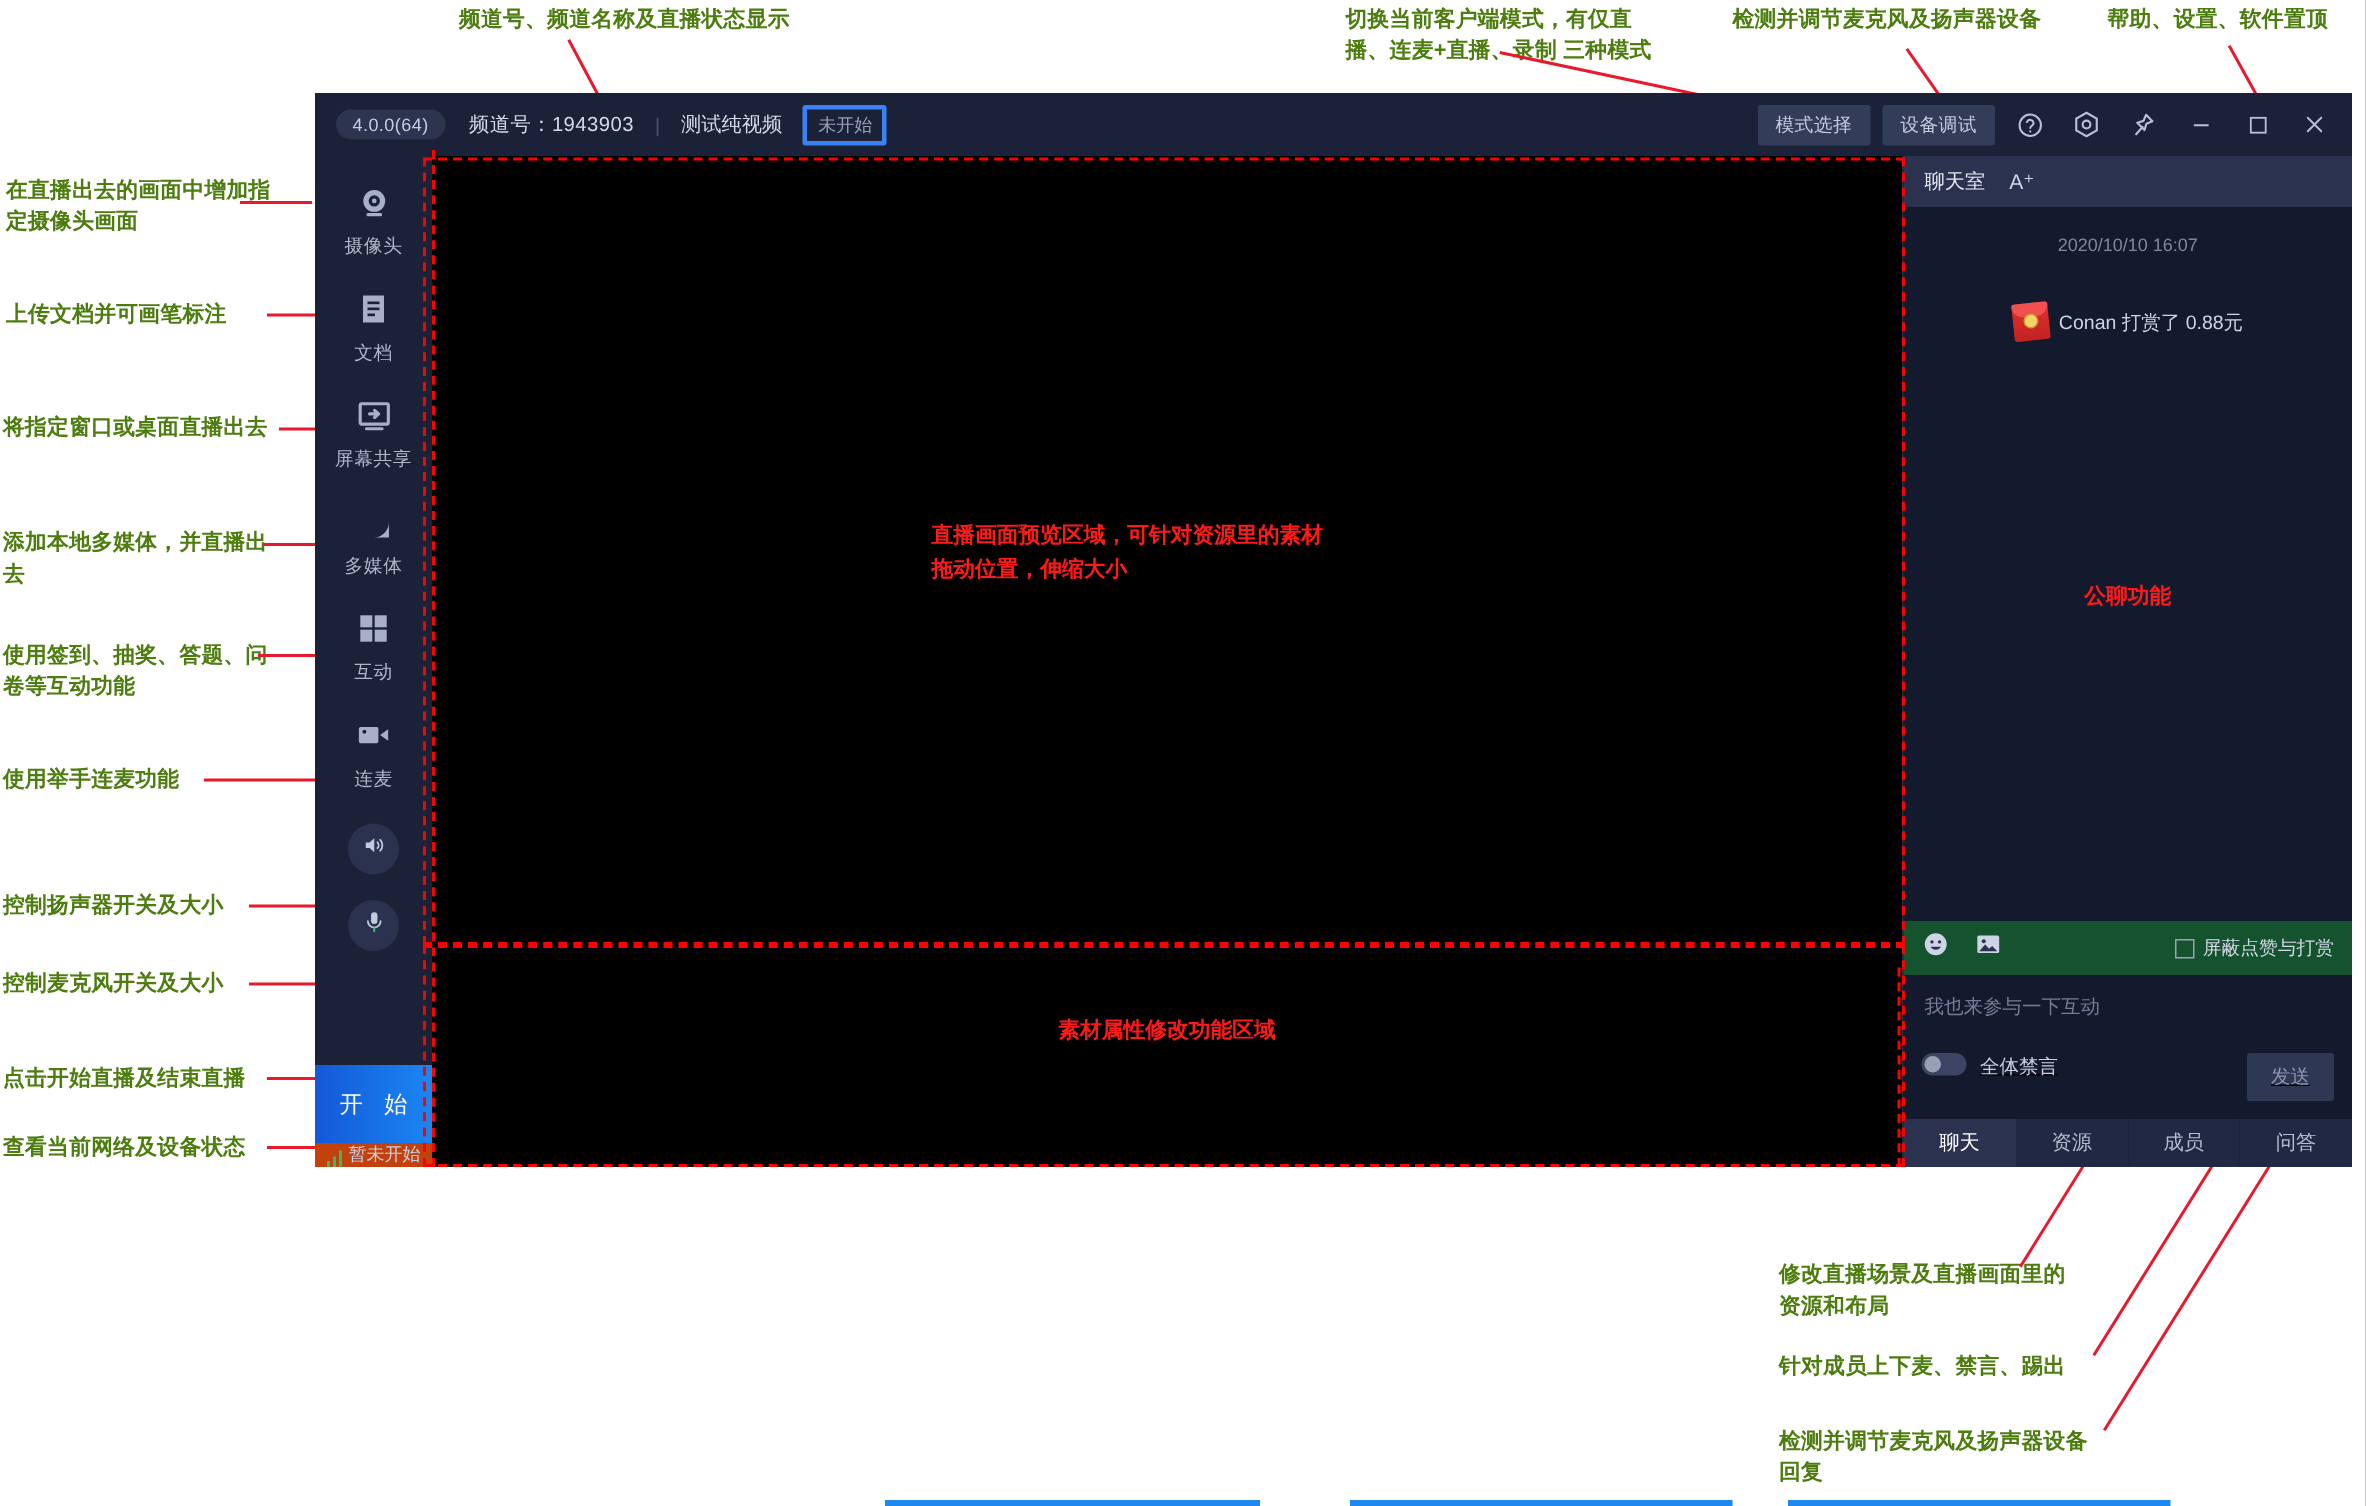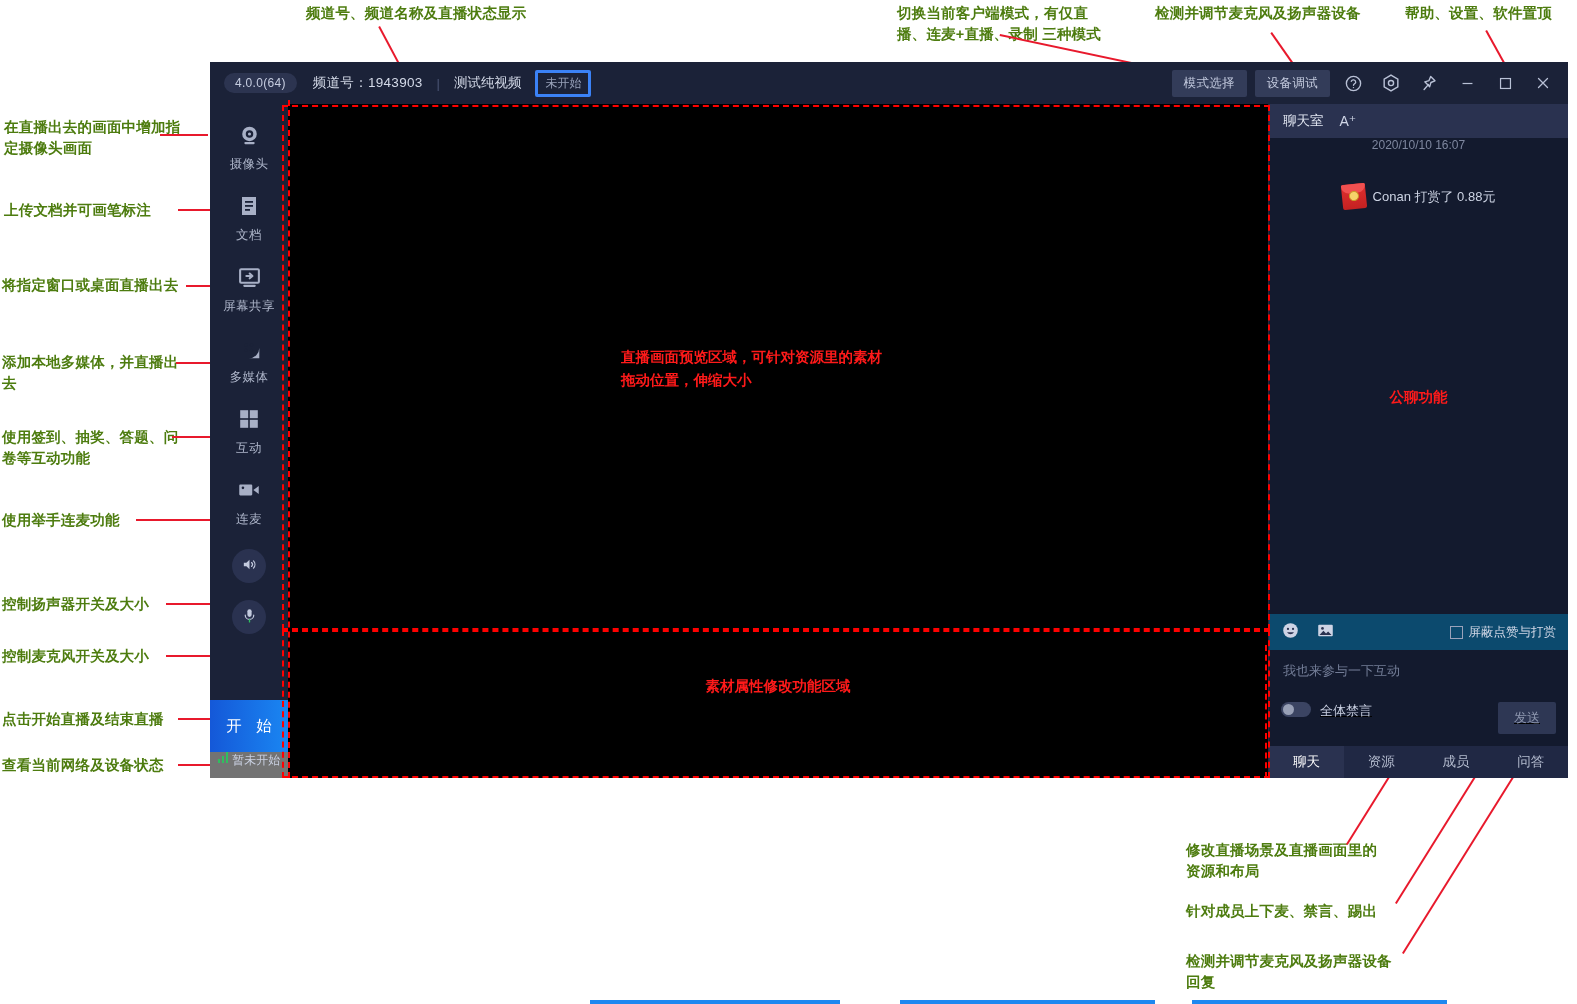--- a/index.html
+++ b/index.html
@@ -83,22 +83,22 @@
   }
   .side-round-wrap { padding: 13px 0; }
   .start-btn {
     margin-top: auto; width: 78px; height: 52px;
     background: linear-gradient(90deg,#1458d8 0%,#1a86f2 100%);
     color: #fff; font-size: 15.5px; letter-spacing: 5px;
     display: flex; align-items: center; justify-content: center;
     padding-left: 5px;
   }
   .status-bar {
-    width: 78px; height: 26px; background: #737373;
-    display: flex; align-items: flex-start; justify-content: center; gap: 4px;
+    width: 78px; height: 16px; background: #c2410c;
+    display: flex; align-items: flex-end; justify-content: center; gap: 4px;
     color: #c9d0e1; font-size: 12px;
   }
   .bars { display: inline-flex; align-items: flex-end; gap: 1.5px; height: 11px; }
   .bars i { width: 2.5px; background: #2fbf5f; display:block; }
   .bars i:nth-child(1){height:4px} .bars i:nth-child(2){height:7px} .bars i:nth-child(3){height:11px}
 
   
   .center { flex: 1; display: flex; flex-direction: column; min-width: 0; background:#131a2e;}
   .preview { flex: 0 0 531px; background: #000000; position: relative; }
   .preview-note {
@@ -116,42 +116,42 @@
   .chat {
     width: 300px; flex: 0 0 300px; background: #131a2e;
     display: flex; flex-direction: column; border-left: 1px solid #222a42;
   }
   .chat-head {
     height: 34px; background: #2a3250; display: flex; align-items: center;
     gap: 16px; padding-left: 14px;
   }
   .chat-head .t { color: #e2e7f2; font-size: 13.5px; }
   .chat-head .ap { color: #cfd5e6; font-size: 14px; }
-  .chat-body { flex: 1; position: relative; }
+  .chat-body { flex: 1; position: relative; padding-top: 18px; }
   .msg-time { text-align: center; color: #7e879f; font-size: 12px; }
   .msg-row { display: flex; align-items: center; justify-content: center; gap: 7px; margin-top: 32px;}
   .redpack {
     width: 24px; height: 25px; background: linear-gradient(180deg,#e03030 0%,#c42121 100%);
     border-radius: 2px; position: relative; transform: rotate(-6deg);
   }
   .redpack::before {
     content:""; position:absolute; left:0; right:0; top:0; height:9px;
     background:#f05050; border-radius: 2px 2px 10px 10px;
   }
   .redpack::after {
     content:""; position:absolute; left:50%; top:7px; transform:translateX(-50%);
     width:8px;height:8px;border-radius:50%;background:#f6d36a;border:1px solid #c99c28;
   }
   .msg-text { color: #cdd4e4; font-size: 13px; }
   .chat-center-note {
     position: absolute; left: 0; right: 0; top: 250px; text-align: center;
     color: #ff1a1a; font-size: 14.5px; font-weight: 600;
   }
   .chat-tools {
-    height: 36px; background: #0c4a6e; display: flex; align-items: center;
+    height: 36px; background: #14532d; display: flex; align-items: center;
     padding: 0 12px; gap: 16px; color: #ced4e5;
   }
   .chk-wrap { margin-left: auto; display: flex; align-items: center; gap: 6px; }
   .chk { width: 13px; height: 13px; border: 1px solid #9aa2ba; background: transparent; }
   .chk-lbl { color: #d2d8e7; font-size: 12.5px; }
   .chat-input {
     height: 52px; padding: 12px 14px 0; color: #737d97; font-size: 13px;
     background: #131a2e;
   }
   .chat-foot {

